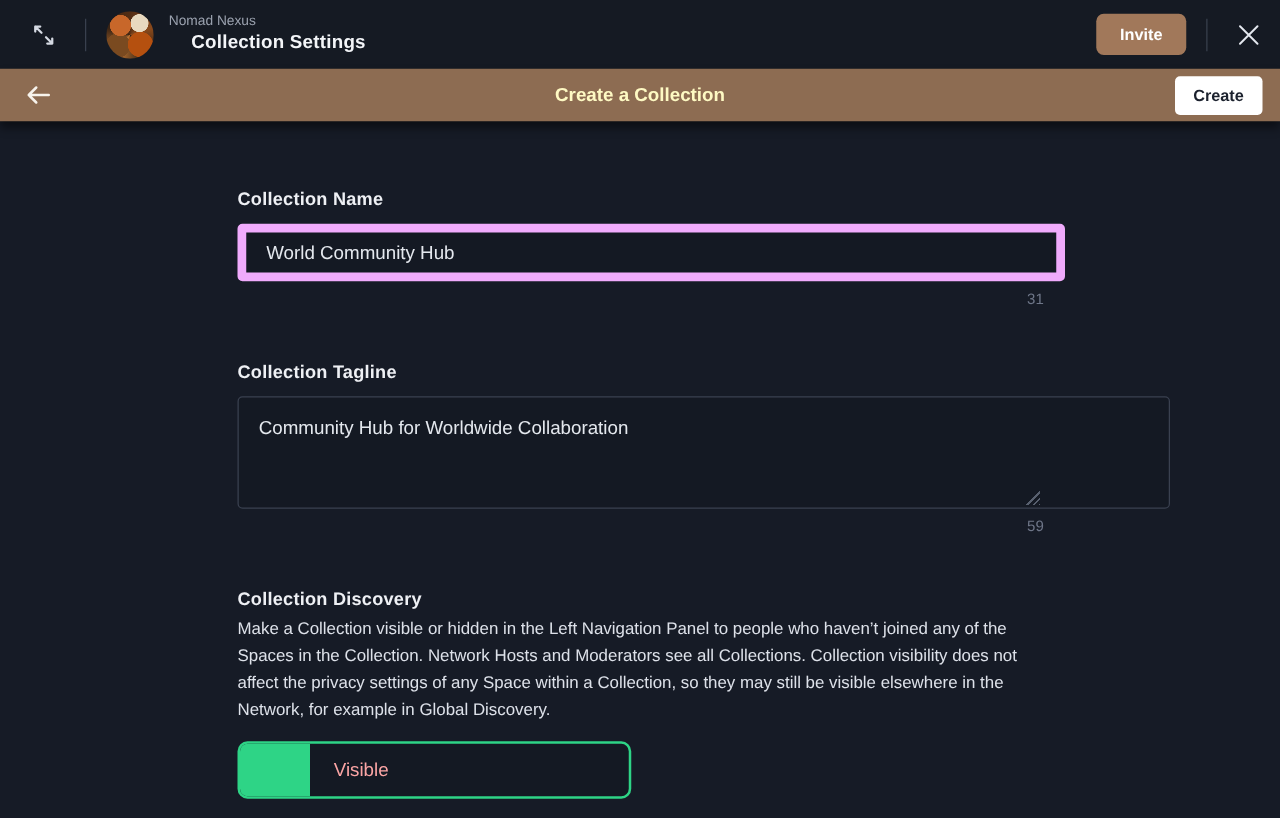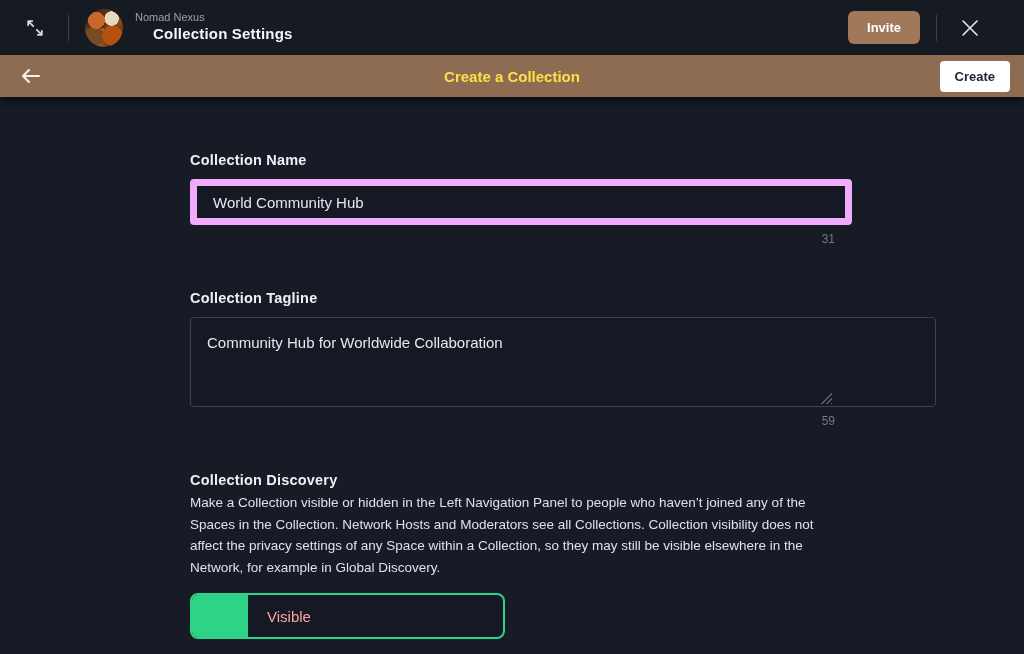--- a/index.html
+++ b/index.html
@@ -9,21 +9,21 @@
     background: #161b26;
     color: #e8ebf1;
   }
 
   
   .topbar {
     height: 55px;
     background: #151a23;
     display: flex;
     align-items: center;
-    padding: 0 37px 0 18px;
+    padding: 0 8px 0 18px;
   }
   .icon-btn {
     width: 34px; height: 34px;
     display: flex; align-items: center; justify-content: center;
     cursor: pointer; color: #d4d9e2;
   }
   .vdivider {
     width: 1px; height: 26px;
     background: #39404e;
     margin: 0 16px;
@@ -59,21 +59,21 @@
     background: #8d6c52;
     display: flex; align-items: center;
     padding: 0 14px 0 14px;
     position: relative;
     box-shadow: 0 5px 7px rgba(0,0,0,.45);
   }
   .back-btn { color: #f7f3ec; }
   .subheader-title {
     position: absolute; left: 0; right: 0;
     text-align: center;
-    font-size: 15px; font-weight: bold; color: #fde047;
+    font-size: 15px; font-weight: bold; color: #fef9c3;
     pointer-events: none;
   }
   .create-btn {
     margin-left: auto;
     background: #ffffff;
     color: #1c222e;
     border: none; border-radius: 4px;
     font-family: inherit;
     font-size: 13px; font-weight: bold;
     padding: 8px 15px;

